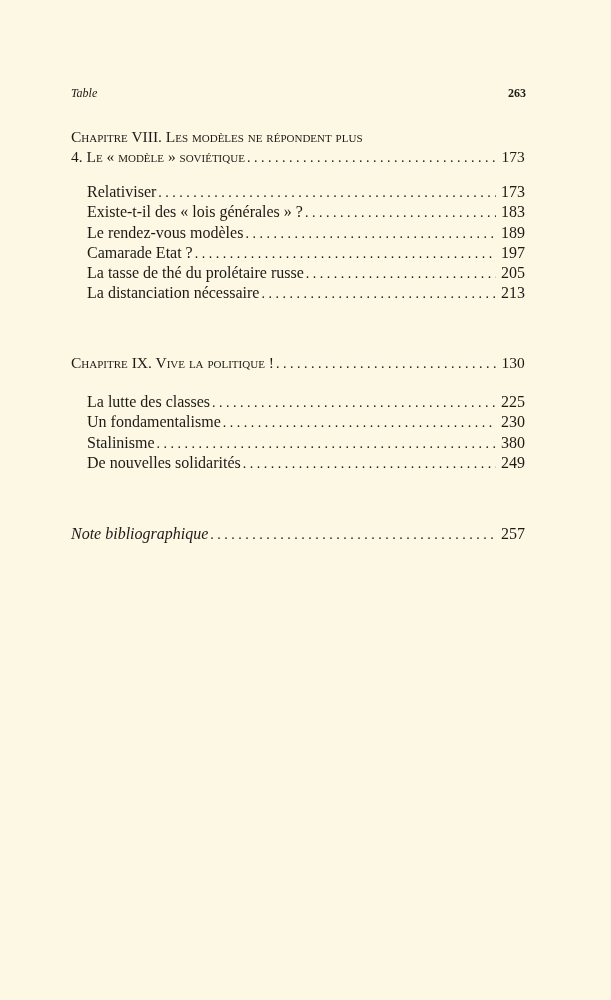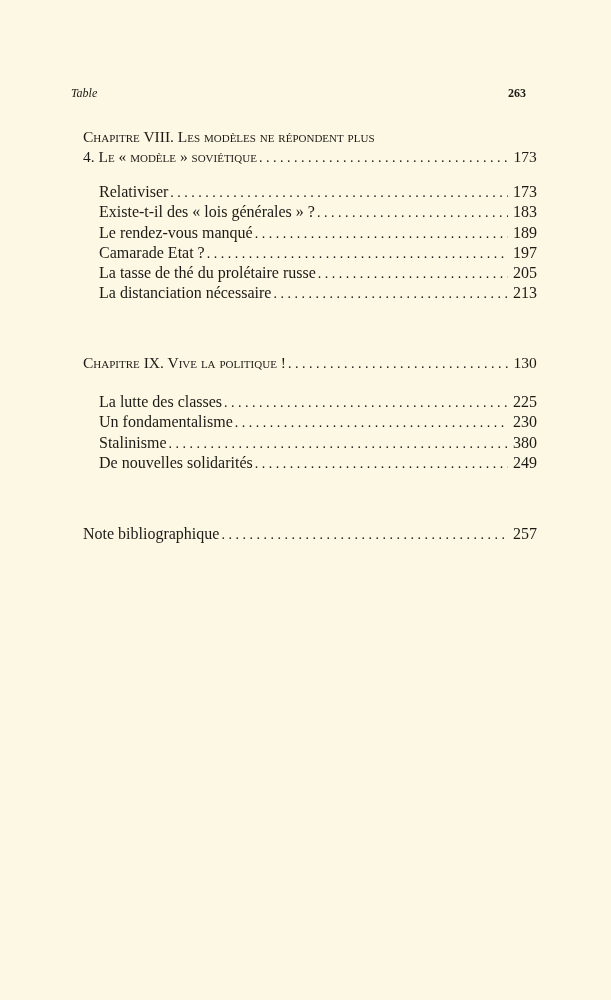--- a/index.html
+++ b/index.html
@@ -10,39 +10,39 @@
     color:#1c1a17;
     position:relative;
   }
   .header {
     position:absolute; left:71px; top:86px; width:455px;
     display:flex; justify-content:space-between; align-items:flex-start;
     font-size:12px;
   }
   .header .title { font-style:italic; }
   .header .pageno { font-weight:bold; }
-  .toc { position:absolute; left:71px; width:455px;margin-left:12px; }
+  .toc { position:absolute; left:71px; width:455px; }
   .row {
     display:flex; align-items:baseline;
     font-size:16px; line-height:19.3px; white-space:nowrap;
   }
   .row .label { flex:0 0 auto; }
   .row .dots {
     flex:1 1 auto; overflow:hidden; margin:0 4px 0 2px;
     letter-spacing:3.2px; font-size:14px;
   }
   .row .dots::before {
     content:". . . . . . . . . . . . . . . . . . . . . . . . . . . . . . . . . . . . . . . . . . . . . . . . . . . . . . . . . . . . . . . . . . . . . . . . . . . . . . . . . . .";
     letter-spacing:0;
   }
   .row .num { flex:0 0 auto; font-weight:normal; min-width:26px; text-align:center; }
   .chapter { font-variant:small-caps; font-size:15.5px; }
   .chapter-line { font-size:15.5px; line-height:20px; font-variant:small-caps; white-space:nowrap; }
   .sub { padding-left:16px; }
-  .italic .label { }
+  .italic .label { font-style:italic; }
 </style>
 </head>
 <body>
 
 <div class="header">
   <span class="title">Table</span>
   <span class="pageno">263</span>
 </div>
 
 <div class="toc" style="top:127px;">
@@ -59,21 +59,21 @@
       <span class="label">Relativiser</span>
       <span class="dots"></span>
       <span class="num">173</span>
     </div>
   <div class="row sub">
       <span class="label">Existe-t-il des « lois générales » ?</span>
       <span class="dots"></span>
       <span class="num">183</span>
     </div>
   <div class="row sub">
-      <span class="label">Le rendez-vous manqué</span>
+      <span class="label">Le rendez-vous modèles</span>
       <span class="dots"></span>
       <span class="num">189</span>
     </div>
   <div class="row sub">
       <span class="label">Camarade Etat ?</span>
       <span class="dots"></span>
       <span class="num">197</span>
     </div>
   <div class="row sub">
       <span class="label">La tasse de thé du prolétaire russe</span>

